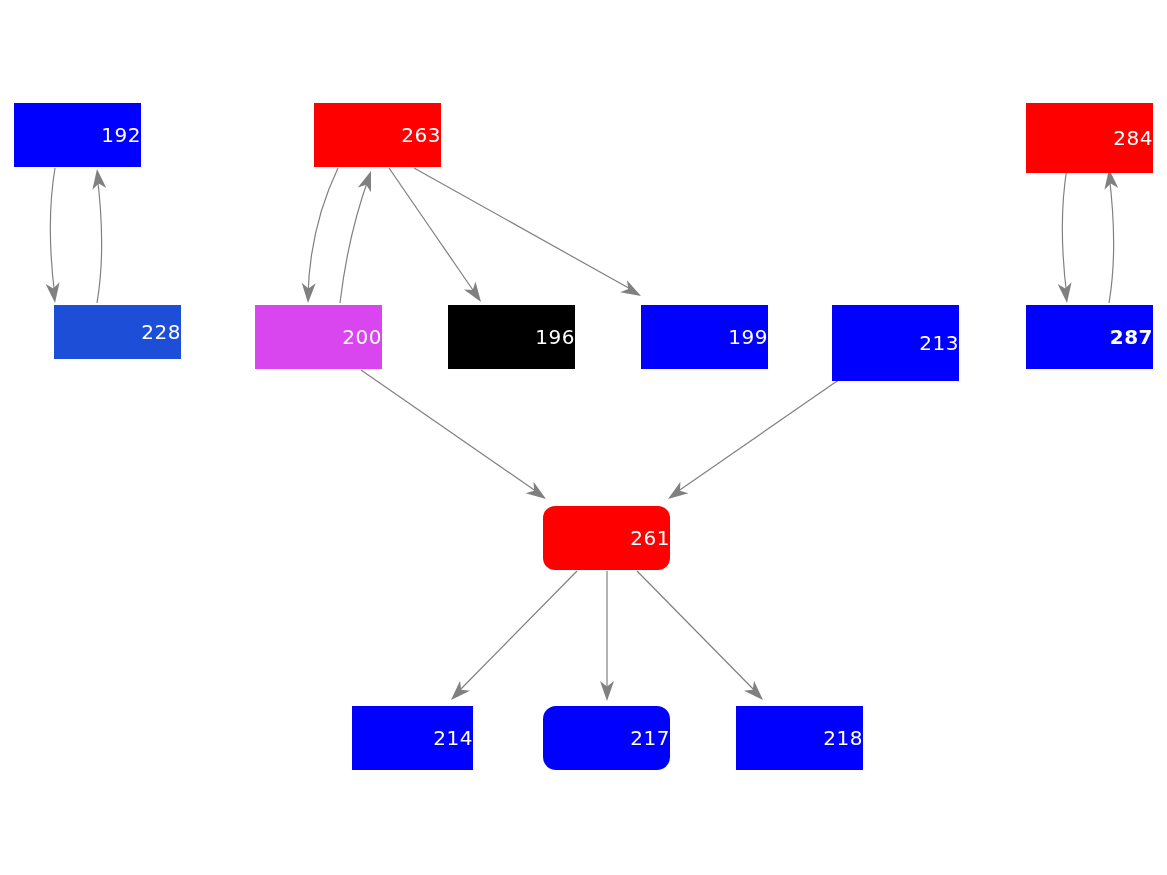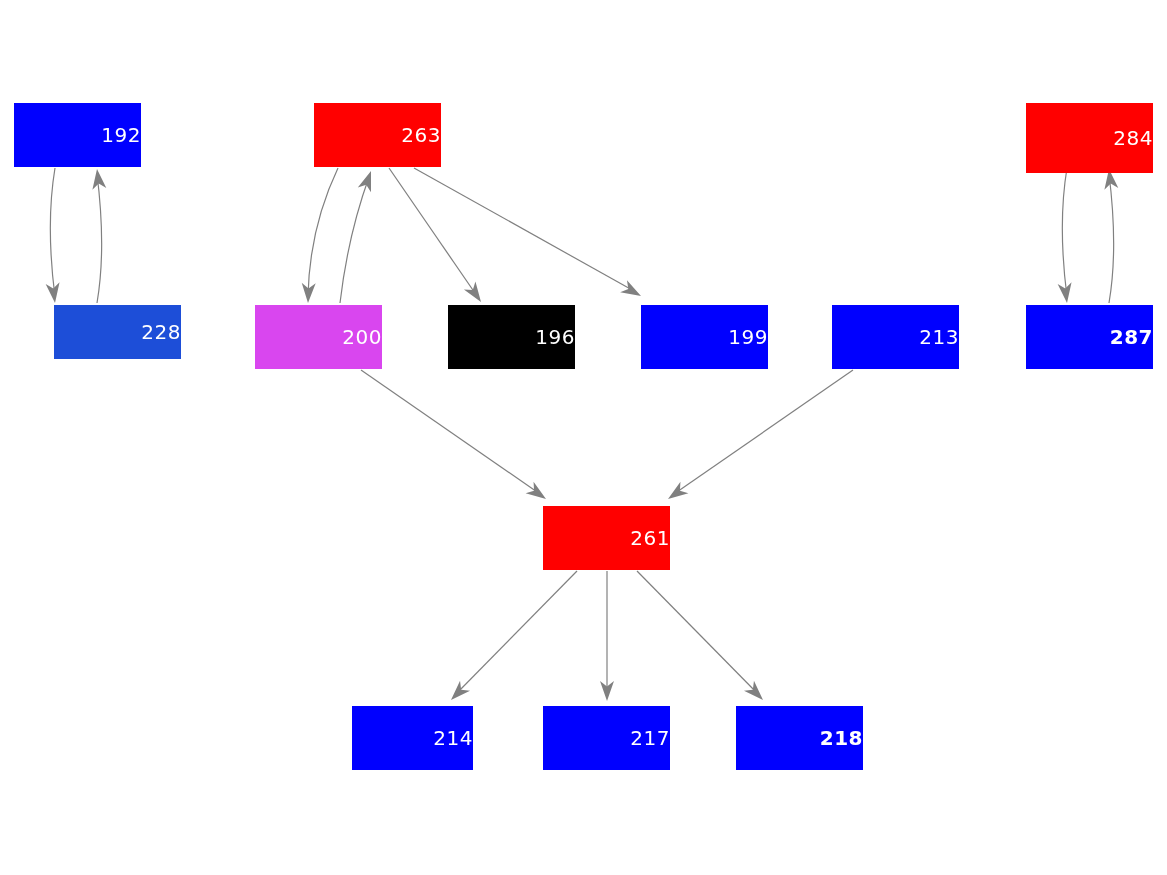--- a/index.html
+++ b/index.html
@@ -115,32 +115,32 @@
       </div>
       <div class="graph-node" style="left: 255px; top: 305px; width: 127px; height: 64px; background: #d946ef;">
         <span class="node-label">200</span>
       </div>
       <div class="graph-node" style="left: 448px; top: 305px; width: 127px; height: 64px; background: #000000;">
         <span class="node-label">196</span>
       </div>
       <div class="graph-node" style="left: 641px; top: 305px; width: 127px; height: 64px; background: rgb(0, 0, 255);">
         <span class="node-label">199</span>
       </div>
-      <div class="graph-node" style="left: 832px; top: 305px; width: 127px; height: 64px; background: rgb(0, 0, 255);">
+      <div class="graph-node" style="left: 832px; top: 305px; width: 127px; height: 76px; background: rgb(0, 0, 255);">
         <span class="node-label">213</span>
       </div>
       <div class="graph-node" style="left: 1026px; top: 305px; width: 127px; height: 64px; background: rgb(0, 0, 255); font-weight: bold;">
         <span class="node-label">287</span>
       </div>
-      <div class="graph-node" style="left: 543px; top: 506px; width: 127px; height: 64px; background: rgb(255, 0, 0);">
+      <div class="graph-node" style="left: 543px; top: 506px; width: 127px; height: 64px; background: rgb(255, 0, 0); border-radius: 12px;">
         <span class="node-label">261</span>
       </div>
       <div class="graph-node" style="left: 352px; top: 706px; width: 121px; height: 64px; background: rgb(0, 0, 255);">
         <span class="node-label">214</span>
       </div>
-      <div class="graph-node" style="left: 543px; top: 706px; width: 127px; height: 64px; background: rgb(0, 0, 255);">
+      <div class="graph-node" style="left: 543px; top: 706px; width: 127px; height: 64px; background: rgb(0, 0, 255); border-radius: 13px;">
         <span class="node-label">217</span>
       </div>
-      <div class="graph-node" style="left: 736px; top: 706px; width: 127px; height: 64px; background: rgb(0, 0, 255); font-weight: bold;">
+      <div class="graph-node" style="left: 736px; top: 706px; width: 127px; height: 64px; background: rgb(0, 0, 255);">
         <span class="node-label">218</span>
       </div>
     </div>
 </div>
 
 </body></html>

